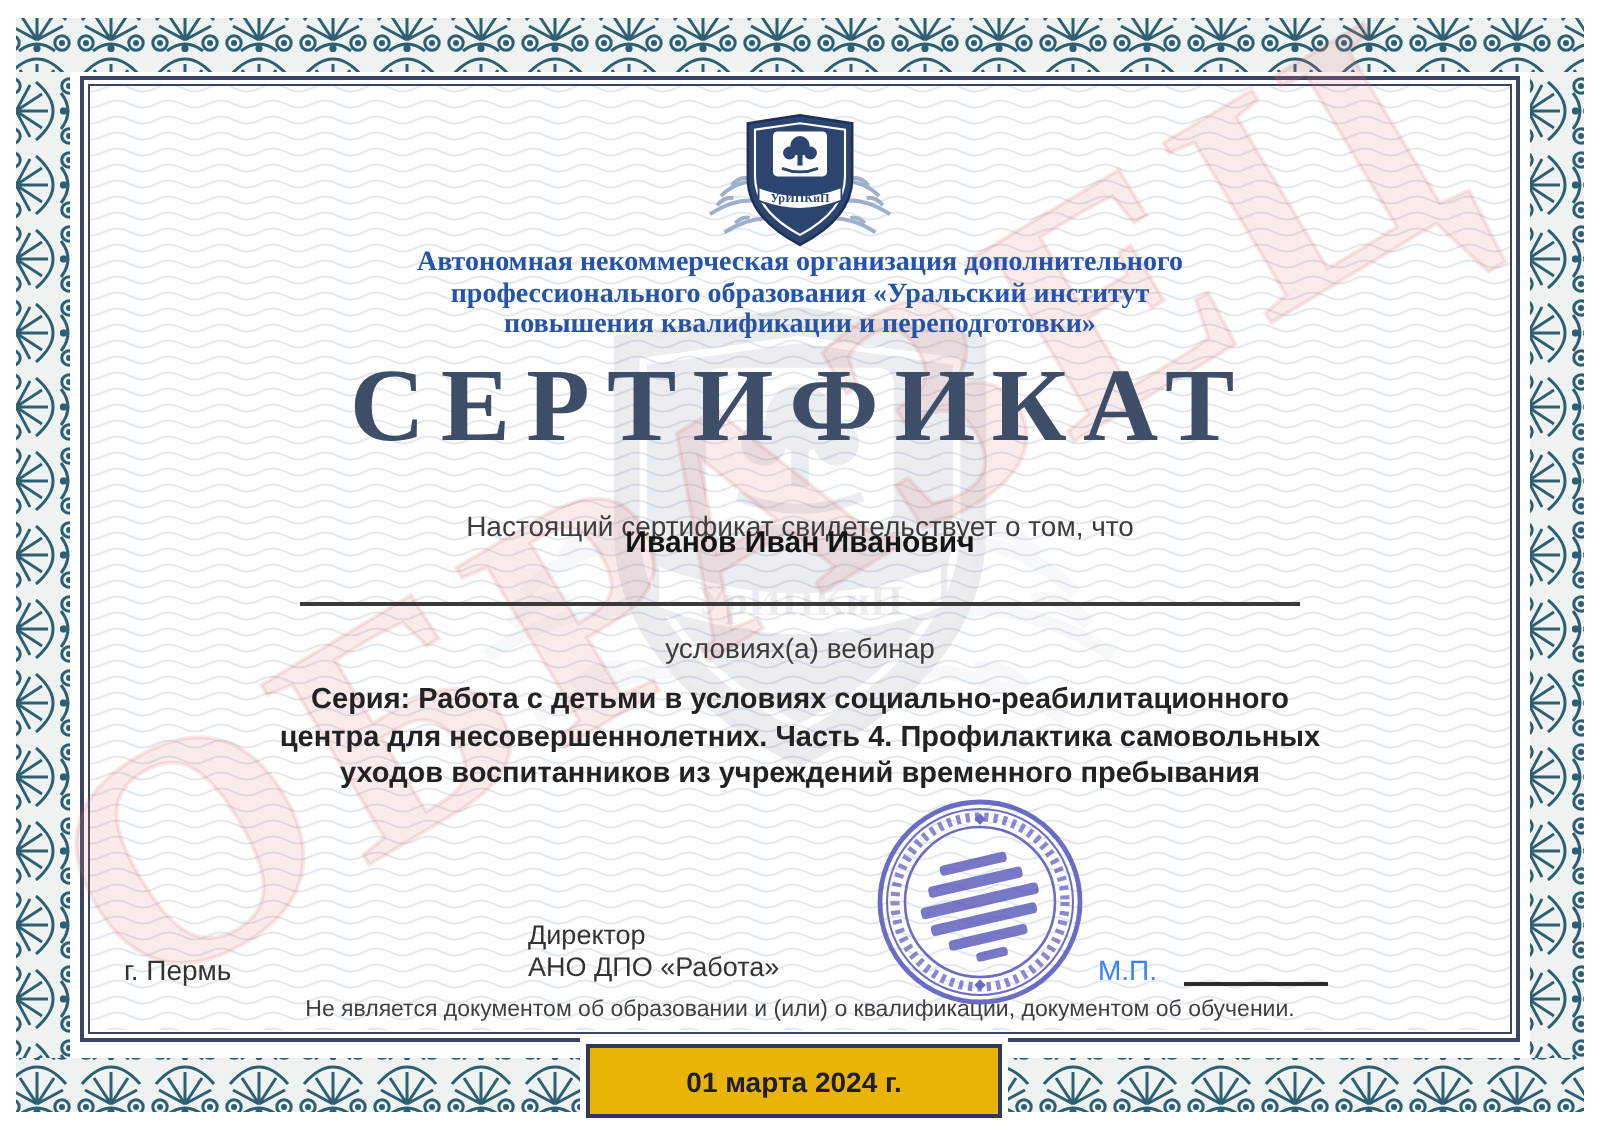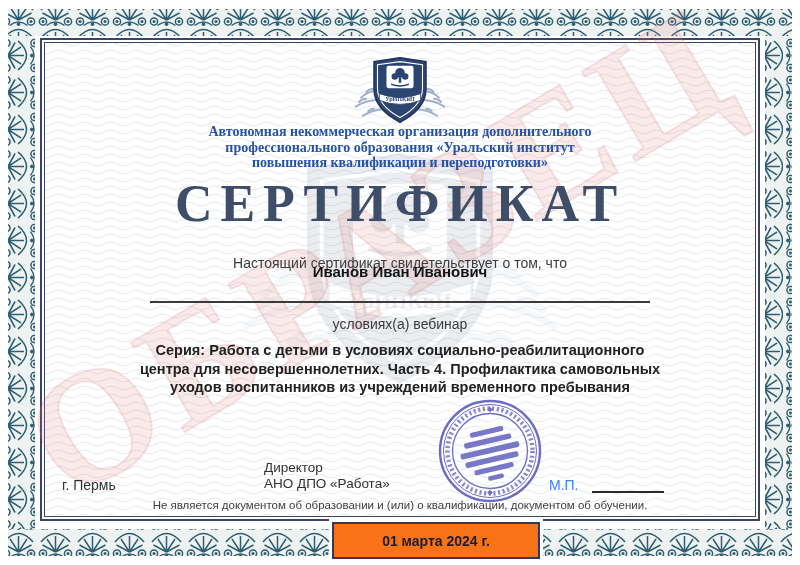--- a/index.html
+++ b/index.html
@@ -35,23 +35,23 @@
 
   .city{position:absolute;left:62px;top:477px;font-size:14px;color:#333333;text-align:center;}
   .signatory{position:absolute;left:264px;top:460px;font-size:13.5px;color:#333333;
        line-height:16px;white-space:pre-line;}
   .mp{position:absolute;left:549px;top:477px;font-size:14px;color:#3b82f6;}
   .sig-line{position:absolute;left:592px;top:491px;width:72px;border-bottom:2px solid #2b2b2b;}
   .disclaimer{top:499px;font-size:11.5px;color:#3f3f3f;}
 
   .stamp{position:absolute;left:437px;top:398px;z-index:3;opacity:0.88;filter:blur(0.3px);}
 
-  .date-box{position:absolute;left:293px;top:522px;width:204px;height:33px;background:#f97316;
+  .date-box{position:absolute;left:293px;top:522px;width:204px;height:33px;background:#eab308;
        border:2.5px solid #2f3a5a;box-shadow:0 0 0 3px #ffffff;z-index:5;
-       display:flex;align-items:center;justify-content:center;margin-left:39px;}
+       display:flex;align-items:center;justify-content:center;}
   .date-box span{font-size:14px;font-weight:bold;color:#1d1d30;}
 
   .logo{position:absolute;left:346px;top:53px;z-index:2;}
 </style>
 </head>
 <body>
 
 <div class="page">
 
   <svg class="bg" width="800" height="565" aria-hidden="true">

